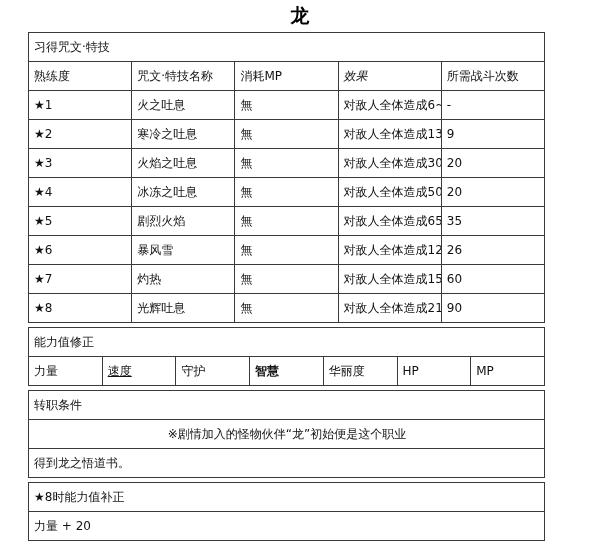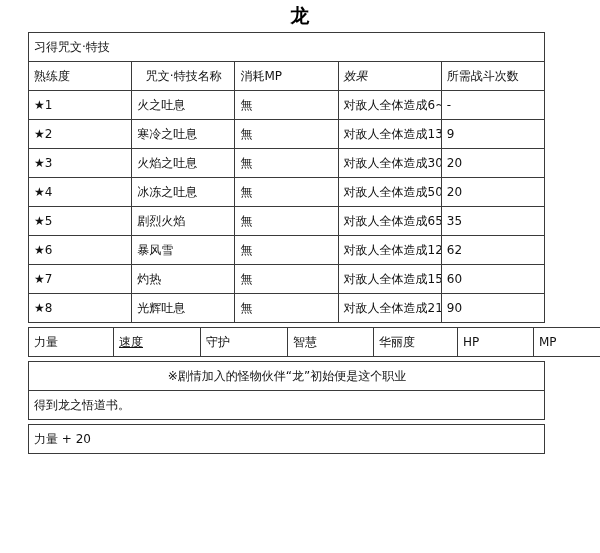--- a/index.html
+++ b/index.html
@@ -51,28 +51,28 @@
     overflow: hidden;
   }
   .sec-title td {
     font-size: 12px;
   }
   .note-cell {
     text-align: center;
     font-size: 12px;
   }
   .c-star { width: 49px; }
-  .c-name { width: 99px; text-align: center; }
+  .c-name { width: 99px; }
   .c-mp   { width: 56px; }
   .c-eff  { width: 218px; font-style: italic; }
   .c-req  { width: 95px; }
   .s1 { width: 75px; }
   .s2 { width: 77px; text-decoration: underline; }
   .s3 { width: 77px; font-family: Liberation Serif, serif; }
-  .s4 { width: 76px; }
+  .s4 { width: 76px; font-weight: bold; }
   .s5 { width: 74px; }
   .s6 { width: 66px; }
   .s7 { width: 72px; }
 </style>
 </head>
 <body>
 
 <div class="page">
 
   <div class="page-title">龙</div>
@@ -123,21 +123,21 @@
         <td>剧烈火焰</td>
         <td>無</td>
         <td>对敌人全体造成65~85点伤害</td>
         <td>35</td>
       </tr>
       <tr>
         <td>★6</td>
         <td>暴风雪</td>
         <td>無</td>
         <td>对敌人全体造成120~140点伤害</td>
-        <td>62</td>
+        <td>26</td>
       </tr>
       <tr>
         <td>★7</td>
         <td>灼热</td>
         <td>無</td>
         <td>对敌人全体造成150~170点伤害</td>
         <td>60</td>
       </tr>
       <tr>
         <td>★8</td>
@@ -146,49 +146,58 @@
         <td>对敌人全体造成210~230点伤害</td>
         <td>90</td>
       </tr>
     </tbody>
       </table>
   </div>
 
   <div class="tbl-wrap">
     <table class="grid">
       <tbody>
+          <tr class="sec-title">
+        <td colspan="7">能力值修正</td>
+      </tr>
       <tr>
         <td class="s1">力量</td>
         <td class="s2">速度</td>
         <td class="s3">守护</td>
         <td class="s4">智慧</td>
         <td class="s5">华丽度</td>
         <td class="s6">HP</td>
         <td class="s7">MP</td>
       </tr>
     </tbody>
       </table>
   </div>
 
   <div class="tbl-wrap">
     <table class="grid">
       <tbody>
+          <tr class="sec-title">
+        <td>转职条件</td>
+      </tr>
       <tr>
         <td class="note-cell">※剧情加入的怪物伙伴“龙”初始便是这个职业</td>
       </tr>
       <tr>
         <td>得到龙之悟道书。</td>
       </tr>
     </tbody>
       </table>
   </div>
 
   <div class="tbl-wrap">
     <table class="grid">
       <tbody>
+          <tr class="sec-title">
+        <td>★8时能力值补正</td>
+      </tr>
       <tr>
         <td>力量 + 20</td>
       </tr>
     </tbody>
       </table>
   </div>
 
 </div>
 
 </body></html>

